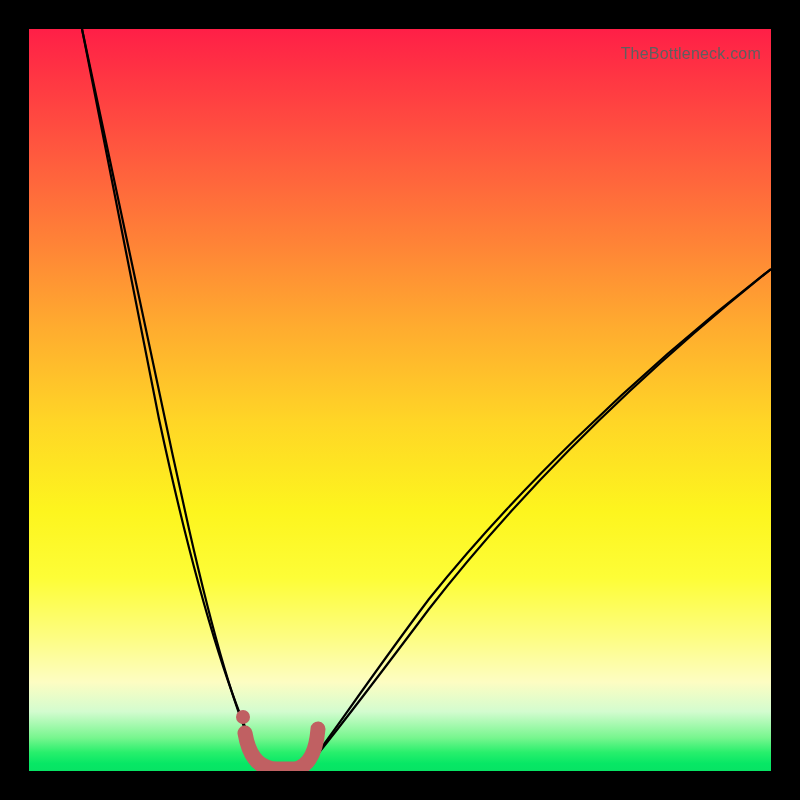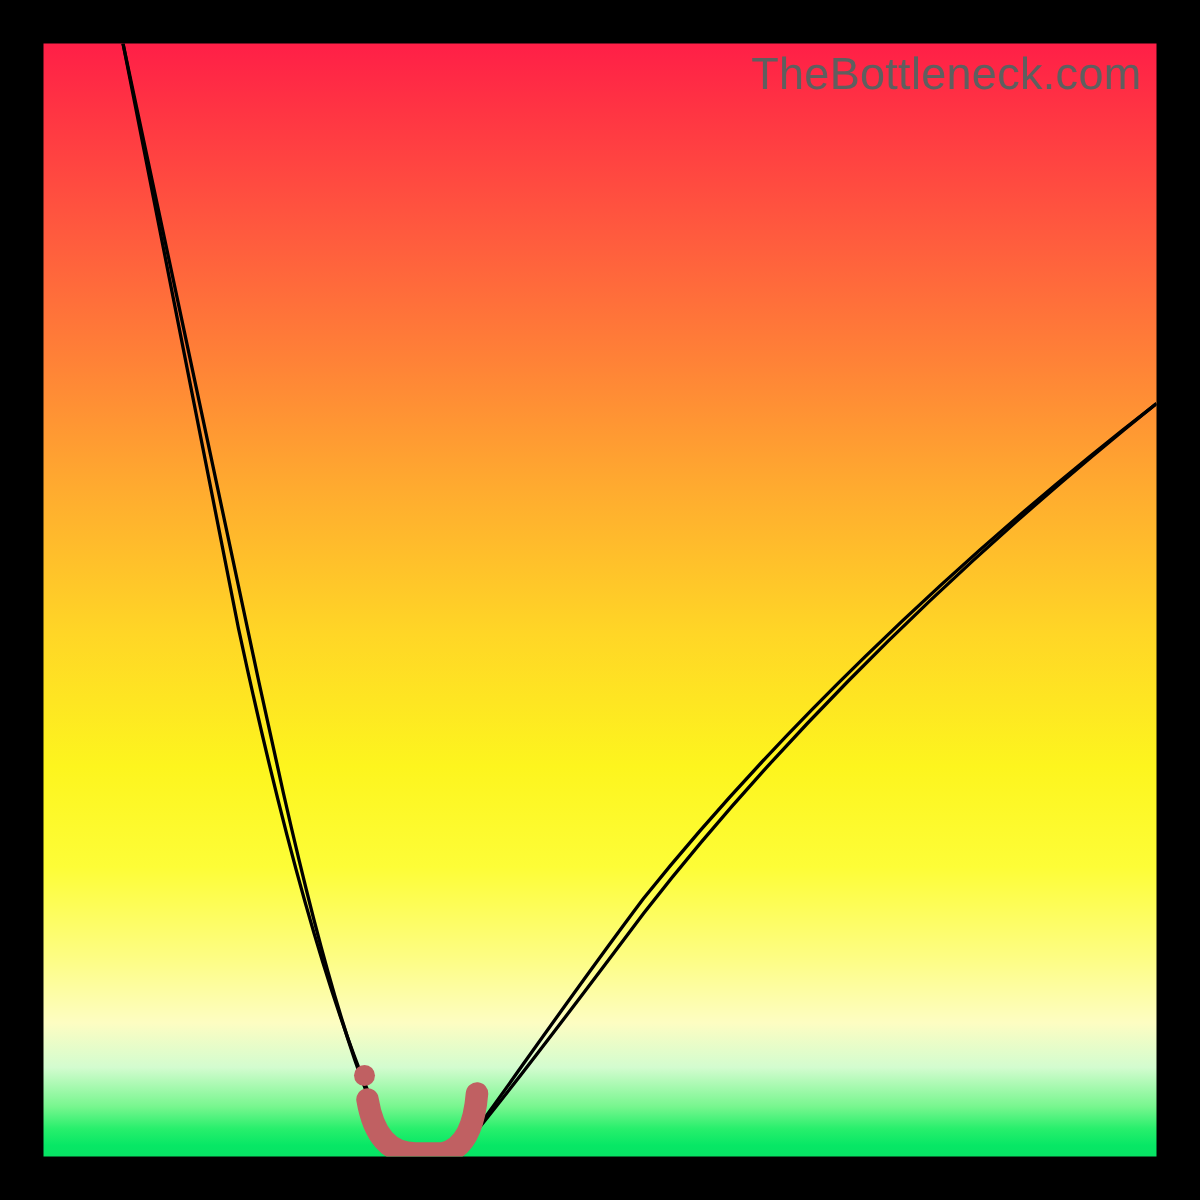--- a/index.html
+++ b/index.html
@@ -29,24 +29,24 @@
       #fdfd82 82%,
       #fdfdc2 88%,
       #d3fccf 92%,
       #78f68f 95.5%,
       #28ef6c 97.5%,
       #07e765 99%,
       #07e364 100%);
   }
   .watermark {
     position: absolute;
-    top: 4px;
+    top: 16px;
     right: 10px;
     color: #5f5f5f;
-    font-size: 30px;
+    font-size: 16px;
     font-weight: 500;
     letter-spacing: 0.2px;
     z-index: 5;
   }
   svg.curve {
     position: absolute;
     left: 0;
     top: 0;
     width: 742px;
     height: 742px;

